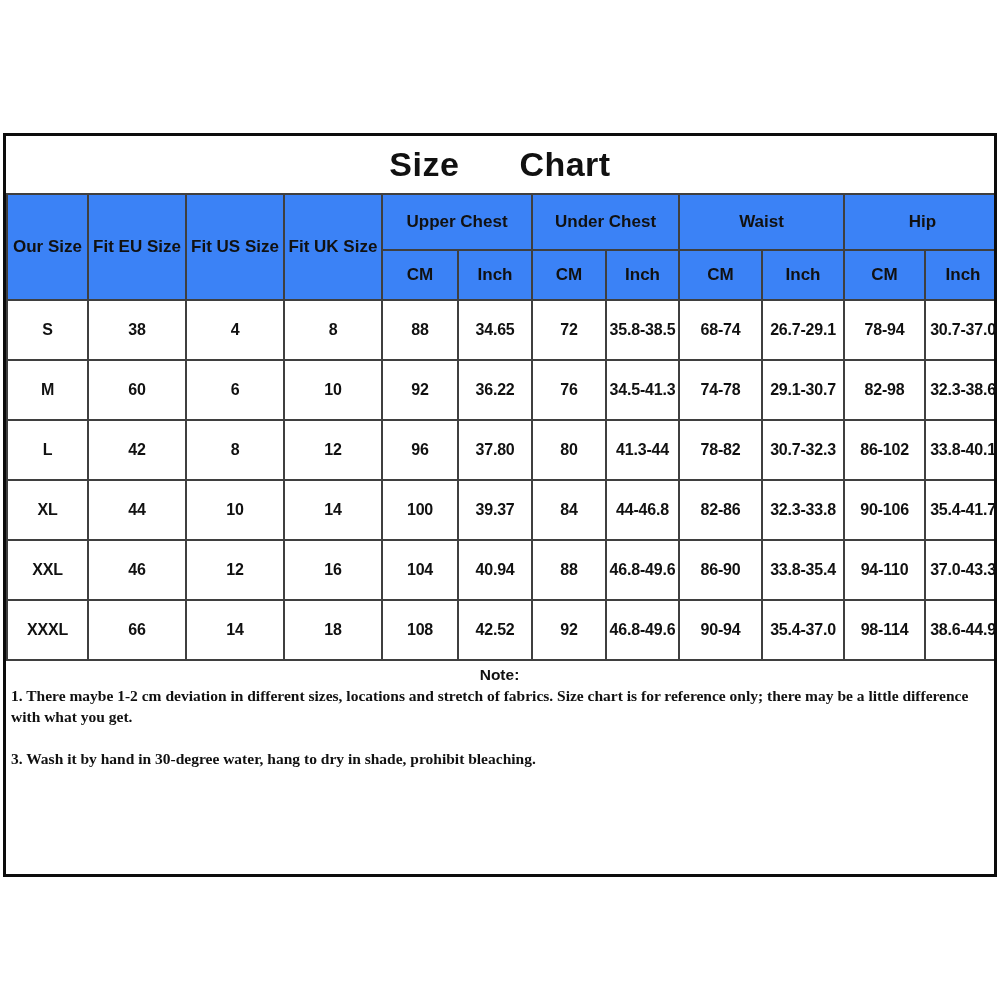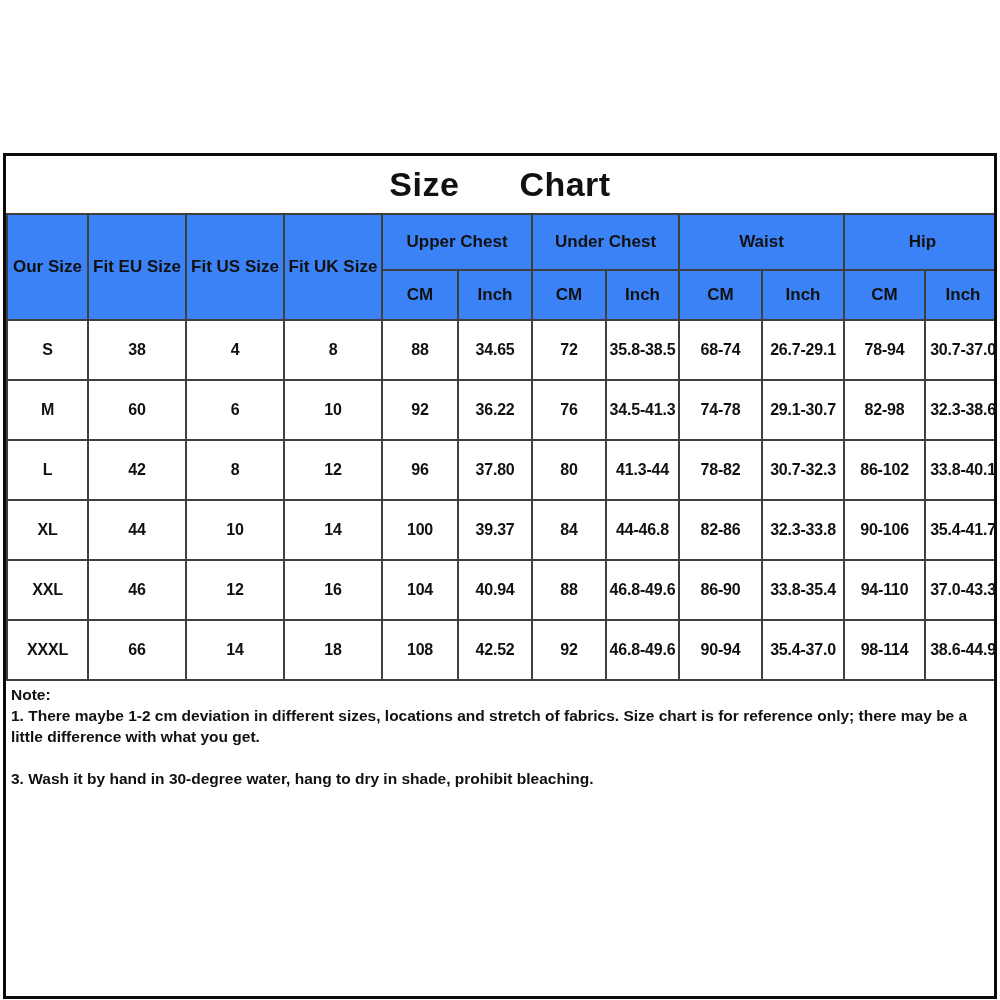--- a/index.html
+++ b/index.html
@@ -6,25 +6,24 @@
   html, body {
     margin: 0; padding: 0;
     width: 1000px; height: 1000px;
     background: #ffffff;
     font-family: "Liberation Sans", "DejaVu Sans", sans-serif;
     color: #111111;
   }
   .outer-box {
     position: absolute;
     left: 3px; top: 133px;
-    width: 994px; height: 846px;
+    width: 994px; height: 744px;
     border: 3px solid #0c0c0c;
     background: #ffffff;
     overflow: hidden;
-    margin-top: 20px;
   }
   .title-bar {
     height: 57px;
     display: flex;
     align-items: center;
     justify-content: center;
     gap: 60px;
     font-size: 34px;
     font-weight: bold;
     letter-spacing: 0.5px;
@@ -66,22 +65,22 @@
     font-size: 16px;
     font-weight: bold;
     letter-spacing: -0.2px;
   }
   .notes {
     padding: 3px 6px 0 5px;
     font-size: 15.5px;
     font-weight: bold;
     line-height: 1.36;
   }
-  .notes .note-label { margin: 0; }
-  .notes p.note-item { margin: 0 0 21px 0; }
+  .notes .note-label { margin: 0; text-align: center; }
+  .notes p.note-item { margin: 0 0 21px 0; font-family: Liberation Serif, serif; }
 </style>
 </head>
 <body>
 
 <div class="outer-box">
 
   <div class="title-bar">
     <span>Size</span>
     <span>Chart</span>
   </div>

